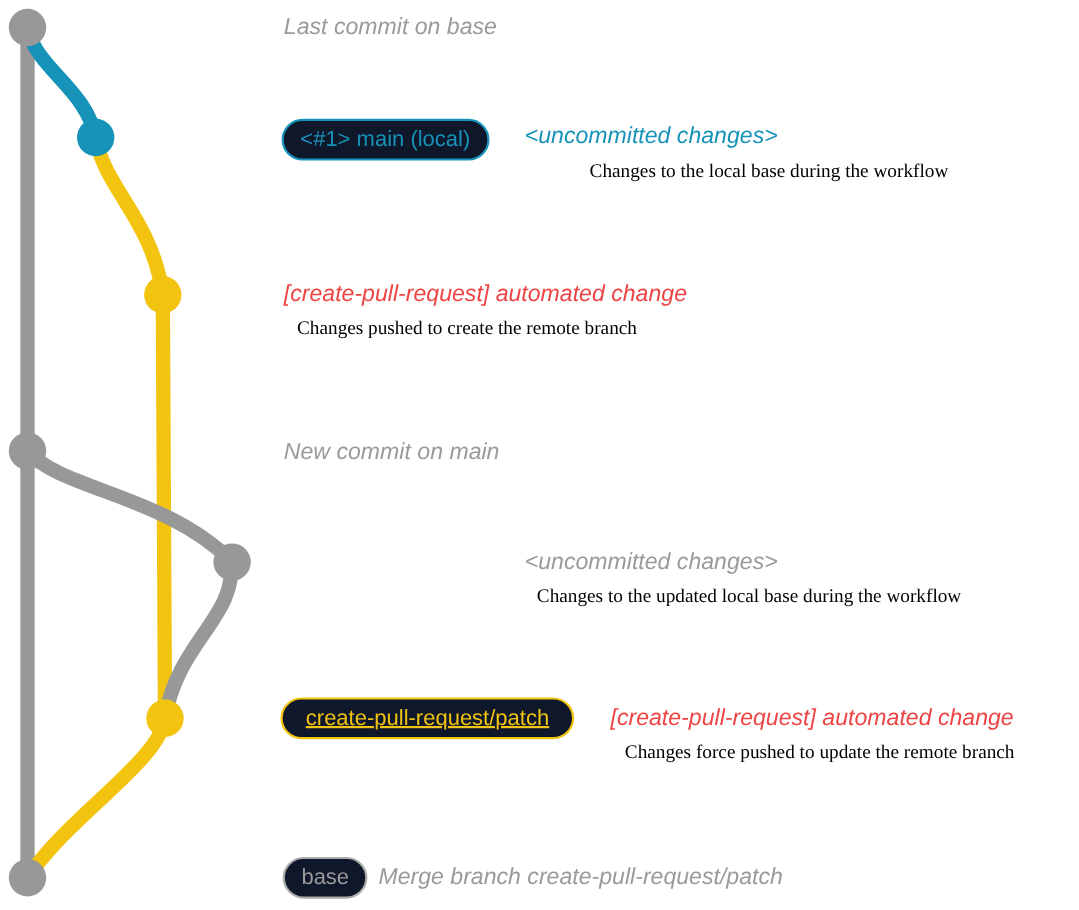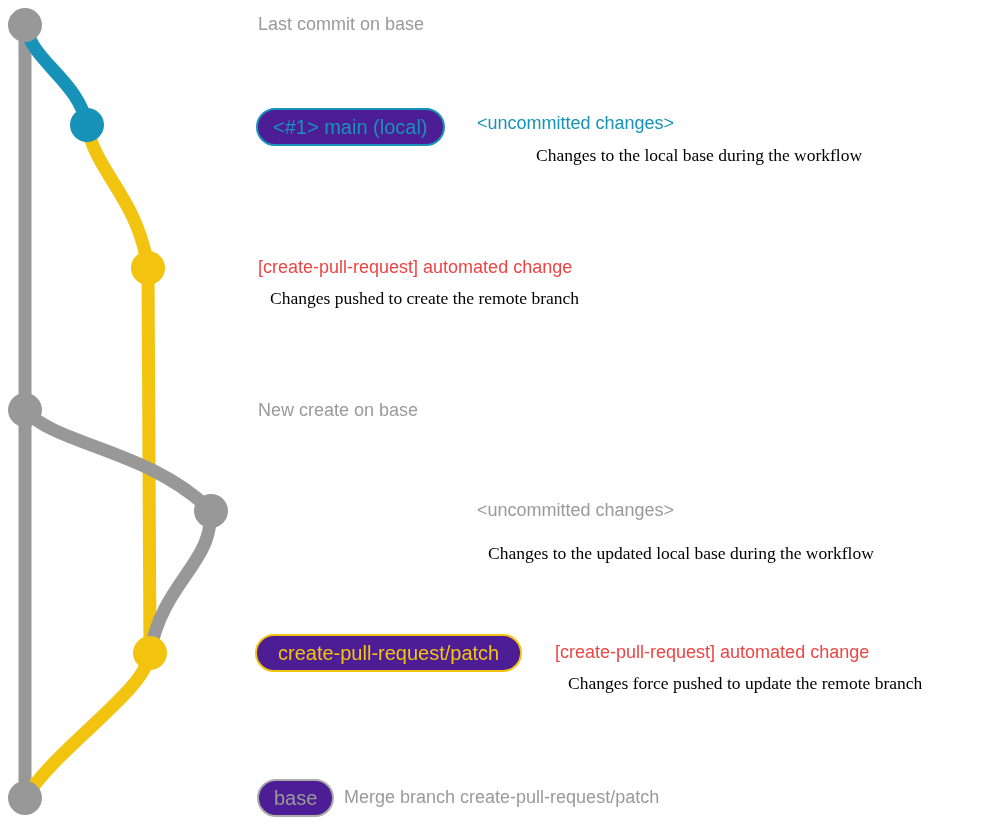--- a/index.html
+++ b/index.html
@@ -4,33 +4,33 @@
 <style>
   html,body { margin:0; padding:0; background:#FFFFFF; }
   .canvas {
     position:relative; width:981px; height:827px; overflow:hidden;
     background:#FFFFFF;
     font-family:"Liberation Sans", sans-serif;
   }
   svg.graph { position:absolute; left:0; top:0; display:block; }
   svg.graph path { fill:none; stroke-width:13; stroke-linecap:round; }
   .heading {
-    position:absolute; font-size:18px; line-height:23px; white-space:nowrap;
+    position:absolute; font-size:21px; line-height:23px; white-space:nowrap;font-style:italic;
   }
   .h-gray   { color:#9A9A9A; }
   .h-blue   { color:#1792B8; }
   .h-yellow { color:#ef4444; }
   .note {
     position:absolute; font-family:"Liberation Serif", serif;
     font-size:17.5px; line-height:20px; color:#000000; white-space:nowrap;
   }
   .tag {
     position:absolute; font-size:20px; line-height:24px;
     padding:5px 15px; border:2px solid; border-radius:19px;
-    white-space:nowrap; background:#4c1d95;
+    white-space:nowrap; background:#0f172a;
   }
   .tag-blue   { color:#1792B8; border-color:#1792B8; }
   .tag-gray   { color:#9A9A9A; border-color:#ABABAB; }
   .tag-yellow { color:#F2C40F; border-color:#F2C40F; padding-left:21px; padding-right:21px; }
 </style>
 </head>
 <body>
 
 <div class="canvas">
 
@@ -59,25 +59,25 @@
 
   <div class="heading h-gray" style="left:258px; top:13px;">Last commit on base</div>
 
   <div class="tag tag-blue" style="left:256px; top:108px;">&lt;#1&gt; main (local)</div>
   <div class="heading h-blue" style="left:477px; top:112px;">&lt;uncommitted changes&gt;</div>
   <div class="note" style="left:490px; top:145px;margin-left:46px;">Changes to the local base during the workflow</div>
 
   <div class="heading h-yellow" style="left:258px; top:256px;">[create-pull-request] automated change</div>
   <div class="note" style="left:270px; top:288px;">Changes pushed to create the remote branch</div>
 
-  <div class="heading h-gray" style="left:258px; top:399px;">New create on base</div>
+  <div class="heading h-gray" style="left:258px; top:399px;">New commit on main</div>
 
   <div class="heading h-gray" style="left:477px; top:499px;">&lt;uncommitted changes&gt;</div>
-  <div class="note" style="left:488px; top:531px;margin-top:12px;">Changes to the updated local base during the workflow</div>
+  <div class="note" style="left:488px; top:531px;">Changes to the updated local base during the workflow</div>
 
-  <div class="tag tag-yellow" style="left:255px; top:634px;">create-pull-request/patch</div>
+  <div class="tag tag-yellow" style="left:255px; top:634px;text-decoration:underline;">create-pull-request/patch</div>
   <div class="heading h-yellow" style="left:555px; top:641px;">[create-pull-request] automated change</div>
   <div class="note" style="left:568px; top:673px;">Changes force pushed to update the remote branch</div>
 
   <div class="tag tag-gray" style="left:257px; top:779px;">base</div>
   <div class="heading h-gray" style="left:344px; top:786px;">Merge branch create-pull-request/patch</div>
 
 </div>
 
 </body></html>

